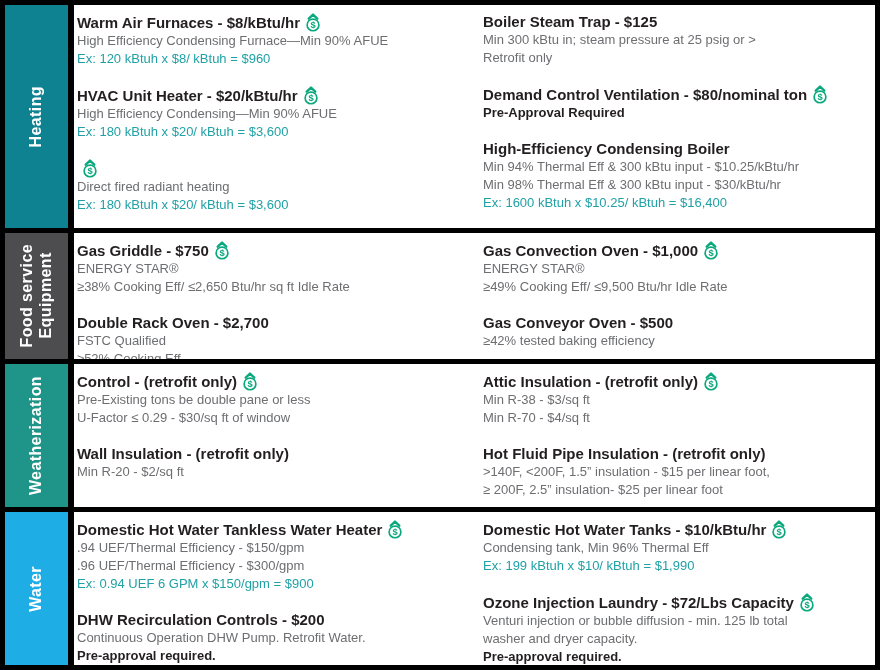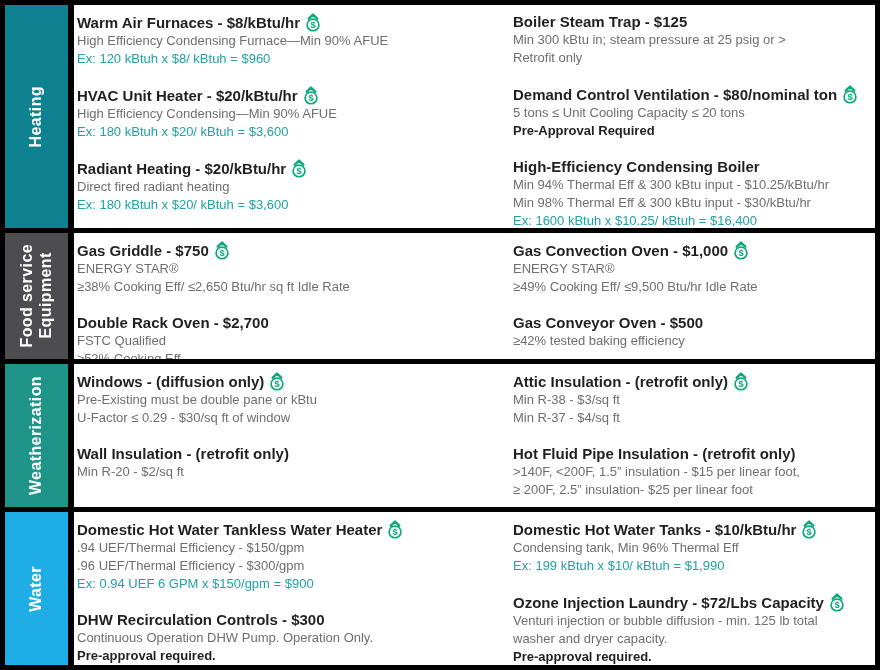--- a/index.html
+++ b/index.html
@@ -25,21 +25,21 @@
     color:#ffffff; font-weight:bold; font-size:16px;
     letter-spacing:0.4px; line-height:1.18;
     text-align:center; white-space:pre-line;
   }
   .content {
     flex:1; display:flex; box-sizing:border-box;
     padding:8px 4px 0 3px; overflow:hidden;
   }
   .col { box-sizing:border-box; overflow:hidden; }
   .col-left  { flex:0 0 402px; width:402px; }
-  .col-right { flex:1; padding-left:4px;margin-left:30px; }
+  .col-right { flex:1; padding-left:4px; }
   .item { margin-bottom:18px; }
   .item-title {
     font-size:15px; line-height:18px; font-weight:bold;
     color:var(--heading-color); white-space:nowrap;
   }
   .line { font-size:13px; line-height:18px; color:var(--body-color); white-space:nowrap; }
   .line.bold { color:var(--heading-color); font-weight:bold; }
   .line.ex { color:var(--ex-color); }
   .ex-prefix { font-weight:normal; }
   .savings-icon {
@@ -71,21 +71,21 @@
     <div class="item-title"><span class="t">HVAC Unit Heater - $20/kBtu/hr</span><svg class="savings-icon" viewBox="0 0 18 21" xmlns="http://www.w3.org/2000/svg">
       <path d="M4.2 6.2 L9 1.6 L13.8 6.2" fill="none" stroke="currentColor" stroke-width="2.6" stroke-linecap="round" stroke-linejoin="round"></path>
       <circle cx="9" cy="13.2" r="6.6" fill="none" stroke="currentColor" stroke-width="1.9"></circle>
       <text x="9" y="17.2" font-size="10.5" font-weight="bold" text-anchor="middle" fill="currentColor" font-family="Liberation Sans, sans-serif">$</text>
     </svg></div>
   <div class="line body">High Efficiency Condensing—Min 90% AFUE</div>
             <div class="line ex"><span class="ex-prefix">Ex:</span> 180 kBtuh x $20/ kBtuh = $3,600</div>
           </div>
 
   <div class="item">
-    <div class="item-title"><span class="t">Radiant Heating - $20/kBtu/hr</span><svg class="savings-icon" viewBox="0 0 18 21" xmlns="http://www.w3.org/2000/svg">
+    <div class="item-title"><svg class="savings-icon" viewBox="0 0 18 21" xmlns="http://www.w3.org/2000/svg">
       <path d="M4.2 6.2 L9 1.6 L13.8 6.2" fill="none" stroke="currentColor" stroke-width="2.6" stroke-linecap="round" stroke-linejoin="round"></path>
       <circle cx="9" cy="13.2" r="6.6" fill="none" stroke="currentColor" stroke-width="1.9"></circle>
       <text x="9" y="17.2" font-size="10.5" font-weight="bold" text-anchor="middle" fill="currentColor" font-family="Liberation Sans, sans-serif">$</text>
     </svg></div>
   <div class="line body">Direct fired radiant heating</div>
             <div class="line ex"><span class="ex-prefix">Ex:</span> 180 kBtuh x $20/ kBtuh = $3,600</div>
           </div>
 </div>
       <div class="col col-right">
   <div class="item">
@@ -93,21 +93,20 @@
   <div class="line body">Min 300 kBtu in; steam pressure at 25 psig or &gt;</div>
             <div class="line body">Retrofit only</div>
           </div>
 
   <div class="item">
     <div class="item-title"><span class="t">Demand Control Ventilation - $80/nominal ton</span><svg class="savings-icon" viewBox="0 0 18 21" xmlns="http://www.w3.org/2000/svg">
       <path d="M4.2 6.2 L9 1.6 L13.8 6.2" fill="none" stroke="currentColor" stroke-width="2.6" stroke-linecap="round" stroke-linejoin="round"></path>
       <circle cx="9" cy="13.2" r="6.6" fill="none" stroke="currentColor" stroke-width="1.9"></circle>
       <text x="9" y="17.2" font-size="10.5" font-weight="bold" text-anchor="middle" fill="currentColor" font-family="Liberation Sans, sans-serif">$</text>
     </svg></div>
-  <div class="line body">5 tons ≤ Unit Cooling Capacity ≤ 20 tons</div>
             <div class="line bold">Pre-Approval Required</div>
           </div>
 
   <div class="item">
     <div class="item-title"><span class="t">High-Efficiency Condensing Boiler</span></div>
   <div class="line body">Min 94% Thermal Eff &amp; 300 kBtu input - $10.25/kBtu/hr</div>
             <div class="line body">Min 98% Thermal Eff &amp; 300 kBtu input - $30/kBtu/hr</div>
             <div class="line ex"><span class="ex-prefix">Ex:</span> 1600 kBtuh x $10.25/ kBtuh = $16,400</div>
           </div>
 </div>
@@ -154,43 +153,43 @@
 </div>
     </div>
   </div>
   <div class="section s2">
     <div class="label-cell" style="background: rgb(31, 148, 136);">
       <span class="label-text">Weatherization</span>
     </div>
     <div class="content">
       <div class="col col-left">
   <div class="item">
-    <div class="item-title"><span class="t">Windows - (diffusion only)</span><svg class="savings-icon" viewBox="0 0 18 21" xmlns="http://www.w3.org/2000/svg">
-      <path d="M4.2 6.2 L9 1.6 L13.8 6.2" fill="none" stroke="currentColor" stroke-width="2.6" stroke-linecap="round" stroke-linejoin="round"></path>
-      <circle cx="9" cy="13.2" r="6.6" fill="none" stroke="currentColor" stroke-width="1.9"></circle>
-      <text x="9" y="17.2" font-size="10.5" font-weight="bold" text-anchor="middle" fill="currentColor" font-family="Liberation Sans, sans-serif">$</text>
-    </svg></div>
-  <div class="line body">Pre-Existing must be double pane or kBtu</div>
+    <div class="item-title"><span class="t">Control - (retrofit only)</span><svg class="savings-icon" viewBox="0 0 18 21" xmlns="http://www.w3.org/2000/svg">
+      <path d="M4.2 6.2 L9 1.6 L13.8 6.2" fill="none" stroke="currentColor" stroke-width="2.6" stroke-linecap="round" stroke-linejoin="round"></path>
+      <circle cx="9" cy="13.2" r="6.6" fill="none" stroke="currentColor" stroke-width="1.9"></circle>
+      <text x="9" y="17.2" font-size="10.5" font-weight="bold" text-anchor="middle" fill="currentColor" font-family="Liberation Sans, sans-serif">$</text>
+    </svg></div>
+  <div class="line body">Pre-Existing tons be double pane or less</div>
             <div class="line body">U-Factor ≤ 0.29 - $30/sq ft of window</div>
           </div>
 
   <div class="item">
     <div class="item-title"><span class="t">Wall Insulation - (retrofit only)</span></div>
   <div class="line body">Min R-20 - $2/sq ft</div>
           </div>
 </div>
       <div class="col col-right">
   <div class="item">
     <div class="item-title"><span class="t">Attic Insulation - (retrofit only)</span><svg class="savings-icon" viewBox="0 0 18 21" xmlns="http://www.w3.org/2000/svg">
       <path d="M4.2 6.2 L9 1.6 L13.8 6.2" fill="none" stroke="currentColor" stroke-width="2.6" stroke-linecap="round" stroke-linejoin="round"></path>
       <circle cx="9" cy="13.2" r="6.6" fill="none" stroke="currentColor" stroke-width="1.9"></circle>
       <text x="9" y="17.2" font-size="10.5" font-weight="bold" text-anchor="middle" fill="currentColor" font-family="Liberation Sans, sans-serif">$</text>
     </svg></div>
   <div class="line body">Min R-38 - $3/sq ft</div>
-            <div class="line body">Min R-37 - $4/sq ft</div>
+            <div class="line body">Min R-70 - $4/sq ft</div>
           </div>
 
   <div class="item">
     <div class="item-title"><span class="t">Hot Fluid Pipe Insulation - (retrofit only)</span></div>
   <div class="line body">&gt;140F, &lt;200F, 1.5” insulation - $15 per linear foot,</div>
             <div class="line body">≥ 200F, 2.5” insulation- $25 per linear foot</div>
           </div>
 </div>
     </div>
   </div>
@@ -205,22 +204,22 @@
       <path d="M4.2 6.2 L9 1.6 L13.8 6.2" fill="none" stroke="currentColor" stroke-width="2.6" stroke-linecap="round" stroke-linejoin="round"></path>
       <circle cx="9" cy="13.2" r="6.6" fill="none" stroke="currentColor" stroke-width="1.9"></circle>
       <text x="9" y="17.2" font-size="10.5" font-weight="bold" text-anchor="middle" fill="currentColor" font-family="Liberation Sans, sans-serif">$</text>
     </svg></div>
   <div class="line body">.94 UEF/Thermal Efficiency - $150/gpm</div>
             <div class="line body">.96 UEF/Thermal Efficiency - $300/gpm</div>
             <div class="line ex"><span class="ex-prefix">Ex:</span> 0.94 UEF 6 GPM x $150/gpm = $900</div>
           </div>
 
   <div class="item">
-    <div class="item-title"><span class="t">DHW Recirculation Controls - $300</span></div>
-  <div class="line body">Continuous Operation DHW Pump. Operation Only.</div>
+    <div class="item-title"><span class="t">DHW Recirculation Controls - $200</span></div>
+  <div class="line body">Continuous Operation DHW Pump. Retrofit Water.</div>
             <div class="line bold">Pre-approval required.</div>
           </div>
 </div>
       <div class="col col-right">
   <div class="item">
     <div class="item-title"><span class="t">Domestic Hot Water Tanks - $10/kBtu/hr</span><svg class="savings-icon" viewBox="0 0 18 21" xmlns="http://www.w3.org/2000/svg">
       <path d="M4.2 6.2 L9 1.6 L13.8 6.2" fill="none" stroke="currentColor" stroke-width="2.6" stroke-linecap="round" stroke-linejoin="round"></path>
       <circle cx="9" cy="13.2" r="6.6" fill="none" stroke="currentColor" stroke-width="1.9"></circle>
       <text x="9" y="17.2" font-size="10.5" font-weight="bold" text-anchor="middle" fill="currentColor" font-family="Liberation Sans, sans-serif">$</text>
     </svg></div>

